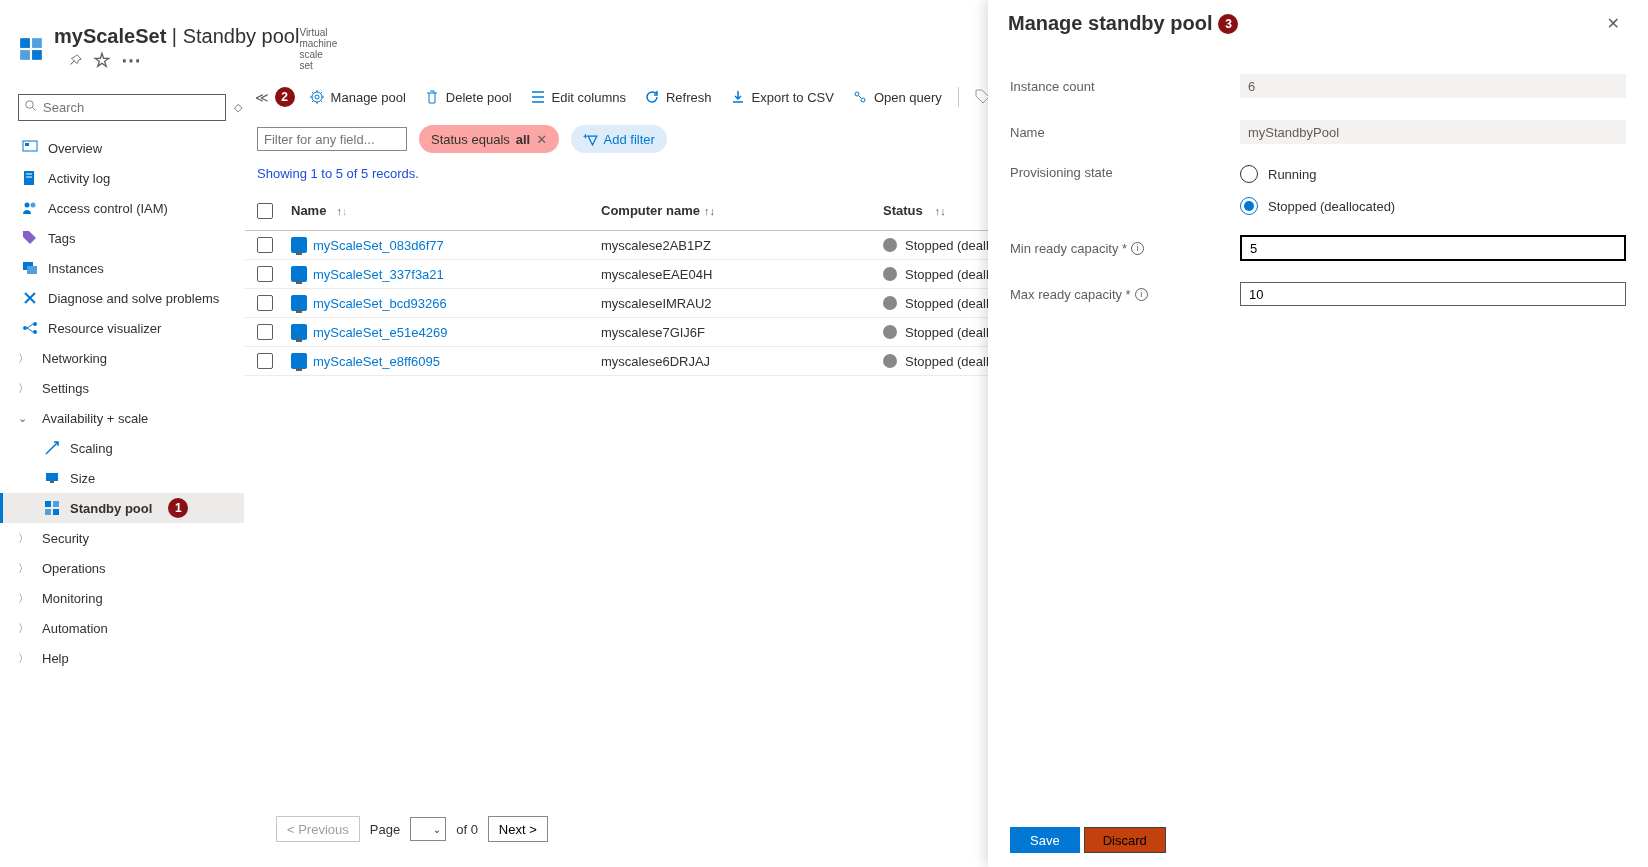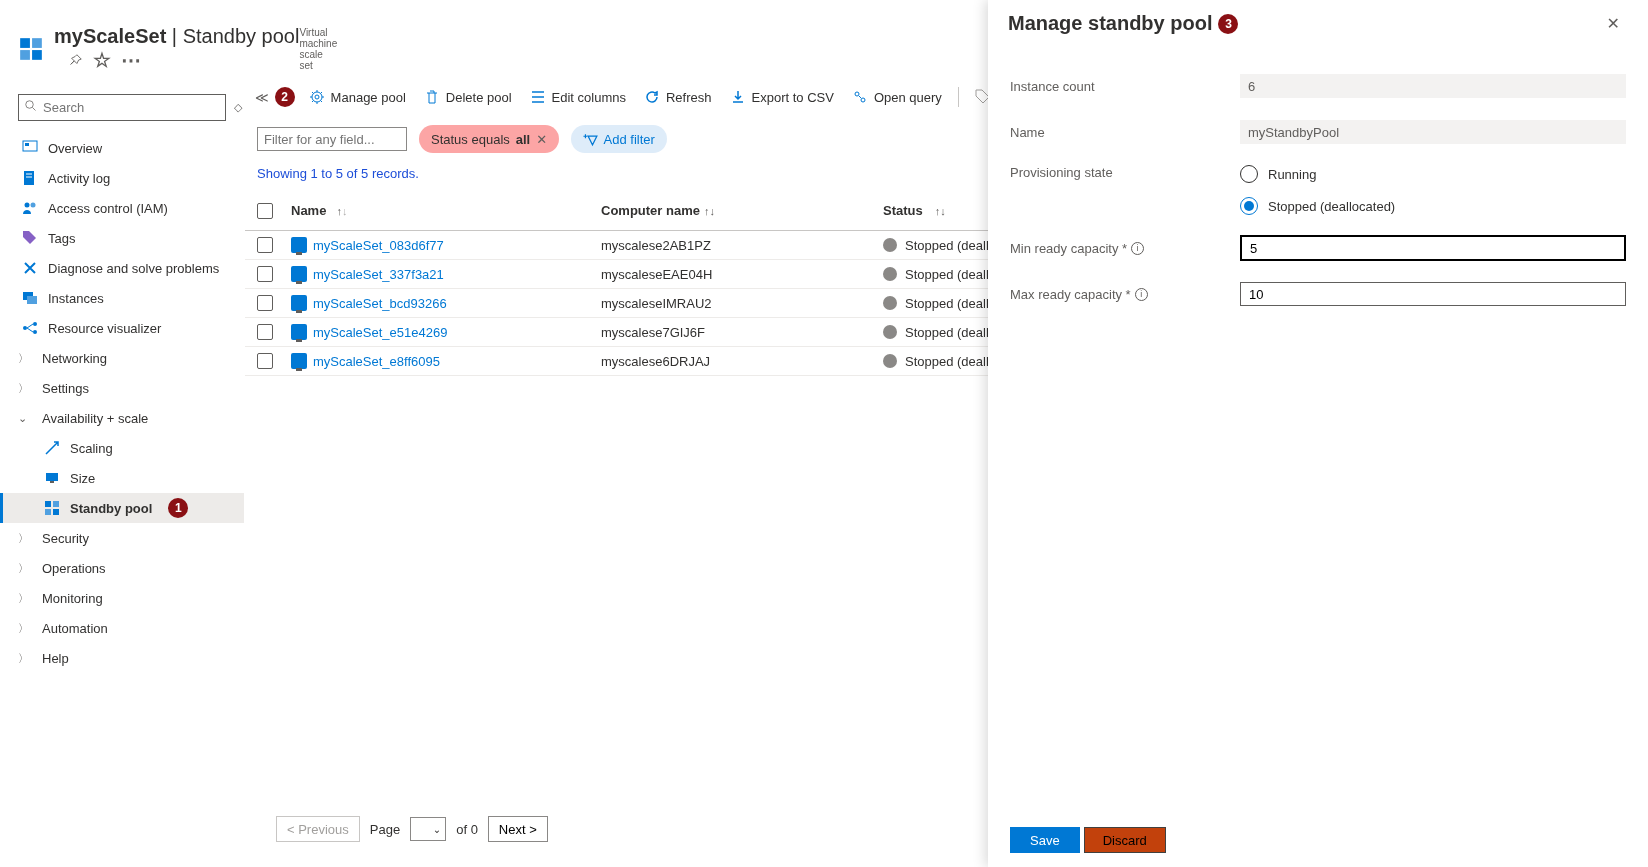--- a/index.html
+++ b/index.html
@@ -170,33 +170,33 @@
           <span class="nav-icon">
             <svg width="16" height="16" viewBox="0 0 16 16">
               <path d="M1 1h6l7 7-6 6-7-7z" fill="#8661c5"></path>
             </svg>
           </span>
           <span>Tags</span>
         </li>
       <li class="nav-item">
           <span class="nav-icon">
             <svg width="16" height="16" viewBox="0 0 16 16">
-              <path d="M3 3l10 10M13 3L3 13" stroke="#0078d4" stroke-width="2"></path>
-            </svg>
-          </span>
-          <span>Diagnose and solve problems</span>
-        </li>
-      <li class="nav-item">
-          <span class="nav-icon">
-            <svg width="16" height="16" viewBox="0 0 16 16">
               <rect x="1" y="2" width="10" height="8" fill="#0078d4"></rect>
               <rect x="5" y="6" width="10" height="8" fill="#50a0e0"></rect>
             </svg>
           </span>
           <span>Instances</span>
+        </li>
+      <li class="nav-item">
+          <span class="nav-icon">
+            <svg width="16" height="16" viewBox="0 0 16 16">
+              <path d="M3 3l10 10M13 3L3 13" stroke="#0078d4" stroke-width="2"></path>
+            </svg>
+          </span>
+          <span>Diagnose and solve problems</span>
         </li>
       <li class="nav-item">
           <span class="nav-icon">
             <svg width="16" height="16" viewBox="0 0 16 16">
               <circle cx="3" cy="8" r="2" fill="#0078d4"></circle>
               <circle cx="13" cy="4" r="2" fill="#0078d4"></circle>
               <circle cx="13" cy="12" r="2" fill="#0078d4"></circle>
               <line x1="5" y1="8" x2="11" y2="4" stroke="#0078d4"></line>
               <line x1="5" y1="8" x2="11" y2="12" stroke="#0078d4"></line>
             </svg>

